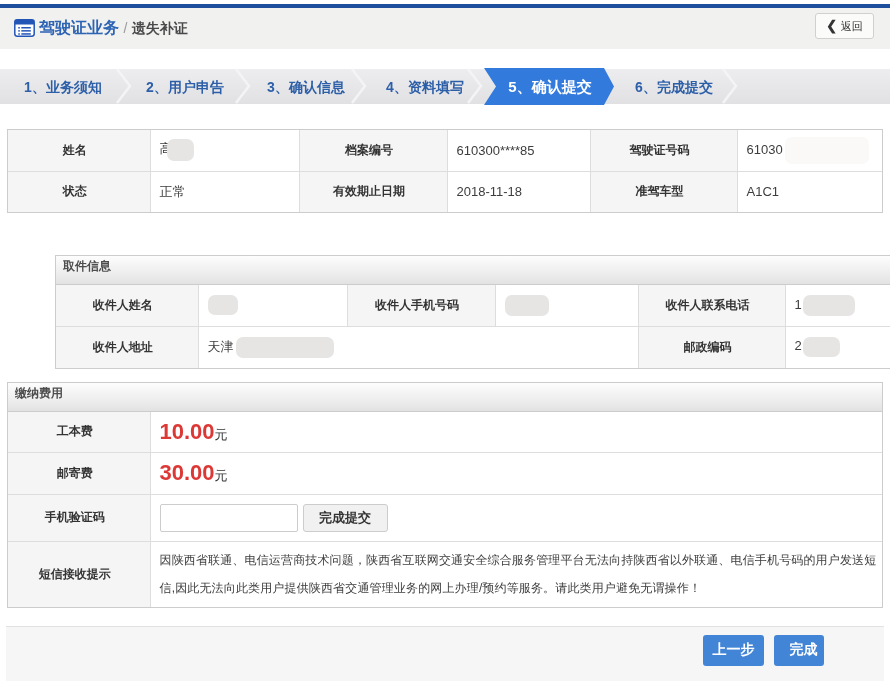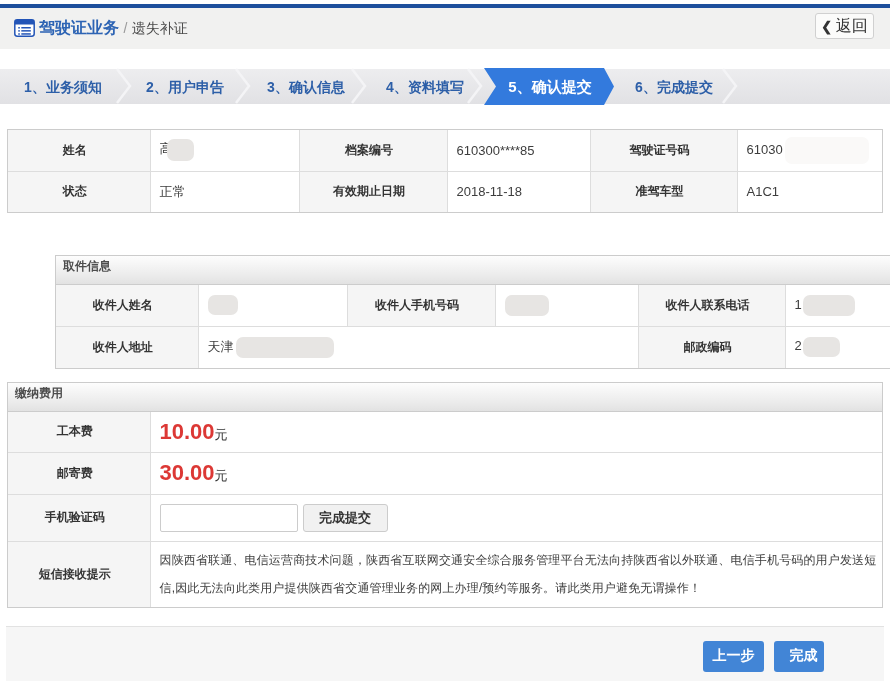--- a/index.html
+++ b/index.html
@@ -5,21 +5,21 @@
 * { margin:0; padding:0; box-sizing:border-box; }
 html,body { width:890px; height:685px; background:#fff; font-family:"Liberation Sans", sans-serif; }
 #page { position:relative; width:890px; height:685px; overflow:hidden; }
 .abs { position:absolute; }
 
 
 #topline { left:0; top:4px; width:890px; height:4px; background:#1d4f9c; }
 #header { left:0; top:8px; width:890px; height:41px; background:#f1f1f0; }
 #hicon { left:14px; top:19px; }
 #htitle { left:39px; top:20px; font-size:16px; line-height:16px; font-weight:bold; color:#2d64b4; }
-#hsub { font-size:14px; font-weight:normal; color:#4a4a4a; }
+#hsub { font-size:14px; font-weight:bold; color:#4a4a4a; }
 #hslash { color:#999; font-weight:normal; font-size:14px; }
 #backbtn { left:815px; top:13px; width:59px; height:26px; background:#fbfbfa; border:1px solid #d0d0d0; border-radius:3px; text-align:center; line-height:24px; font-size:13px; color:#333; }
 
 
 #steps { left:0; top:68px; }
 
 
 .section { left:7px; width:876px; border:1px solid #ccc; background:#fff; }
 .sechead { height:29px; line-height:21px; padding-left:7px; font-size:12px; font-weight:bold; color:#4d4d4d;
   background:linear-gradient(#fdfdfd,#ebebeb 70%,#e2e2e2); border-bottom:1px solid #ccc; }
@@ -35,21 +35,21 @@
 
 .red-big { color:#dc3835; font-weight:bold; font-size:22px; }
 .yuan { font-size:13px; color:#333; }
 #vinput { display:inline-block; width:138px; height:28px; background:#fff; border:1px solid #ccc; border-radius:2px; vertical-align:middle; }
 #vbtn { display:inline-block; width:85px; height:28px; margin-left:5px; background:#f1f1f1; border:1px solid #cccccc; border-radius:3px; text-align:center; line-height:26px; font-size:13px; font-weight:bold; color:#333; vertical-align:middle; }
 .redtext { color:#cb4a48; font-size:12px; line-height:28px; white-space:nowrap; letter-spacing:0.15px; }
 .rl1 { letter-spacing:0.15px; }
 
 
 #footer { left:6px; top:626px; width:878px; height:55px; background:#f6f6f6; border-top:1px solid #e2e2e2; }
-.bluebtn { position:absolute; top:14px; height:31px; background:#4285d6; border-radius:3px; color:#fff; font-size:14px; font-weight:bold; text-align:center; line-height:28px; }
+.bluebtn { position:absolute; top:8px; height:31px; background:#4285d6; border-radius:3px; color:#fff; font-size:14px; font-weight:bold; text-align:center; line-height:28px; }
 #btn-prev { left:697px; width:61px; }
 #btn-done { left:768px; width:50px;padding-left:9px; }
 </style>
 </head>
 <body>
 <div id="page">
   <div id="topline" class="abs"></div>
   <div id="header" class="abs"></div>
   <div id="hicon" class="abs">
     <svg width="21" height="18" viewBox="0 0 21 18">
@@ -57,21 +57,21 @@
       <path d="M0.8 3.2 A2.4 2.4 0 0 1 3.2 0.8 L17.8 0.8 A2.4 2.4 0 0 1 20.2 3.2 L20.2 5.4 L0.8 5.4 Z" fill="#2355b7"></path>
       <rect x="4.2" y="8.1" width="1.7" height="1.4" fill="#2355b7"></rect>
       <rect x="4.2" y="11.2" width="1.7" height="1.4" fill="#2355b7"></rect>
       <rect x="4.2" y="14.3" width="1.7" height="1.4" fill="#2355b7"></rect>
       <rect x="7.3" y="8" width="9.5" height="1.5" fill="#2355b7"></rect>
       <rect x="7.3" y="11.1" width="9.5" height="1.5" fill="#2355b7"></rect>
       <rect x="7.3" y="14.2" width="9.5" height="1.5" fill="#2355b7"></rect>
     </svg>
   </div>
   <div id="htitle" class="abs">驾驶证业务 <span id="hslash">/</span> <span id="hsub">遗失补证</span></div>
-  <div id="backbtn" class="abs"><b>❮</b> <span style="font-size:16px;">返回</span></div>
+  <div id="backbtn" class="abs"><b>❮</b> <span style="font-size:11px;">返回</span></div>
 
   <div id="steps" class="abs">
     <svg width="890" height="38" viewBox="0 0 890 38">
       <defs>
         <linearGradient id="barg" x1="0" y1="0" x2="0" y2="1">
           <stop offset="0" stop-color="#ededef"></stop>
           <stop offset="1" stop-color="#e1e1e4"></stop>
         </linearGradient>
       </defs>
       <rect x="0" y="1" width="890" height="35" fill="url(#barg)"></rect>

